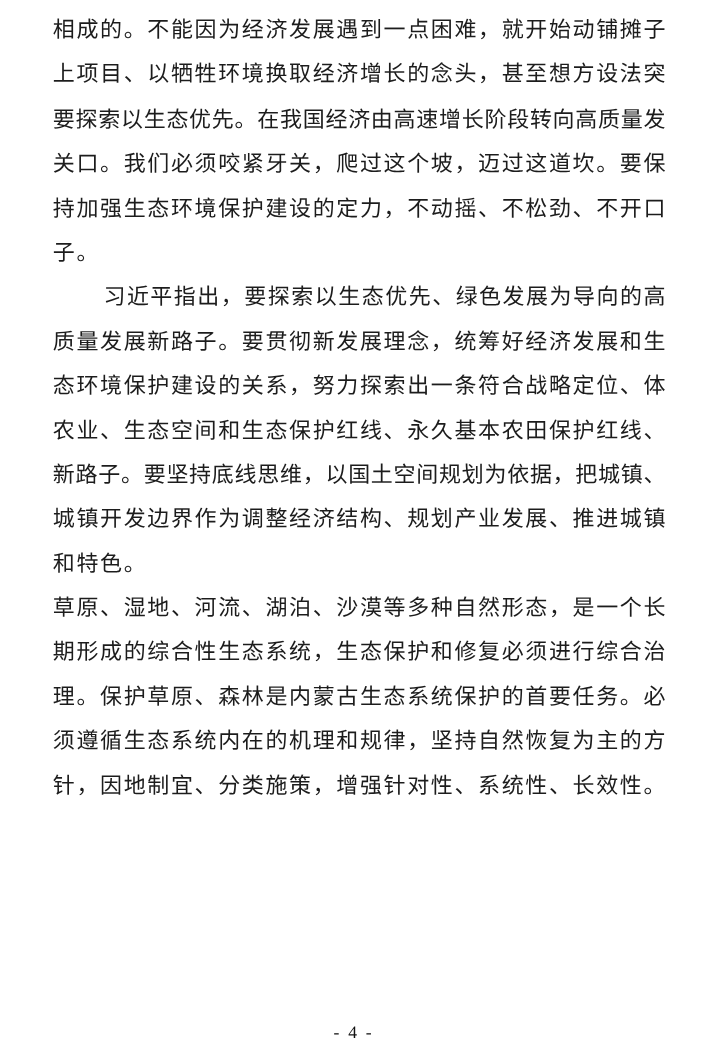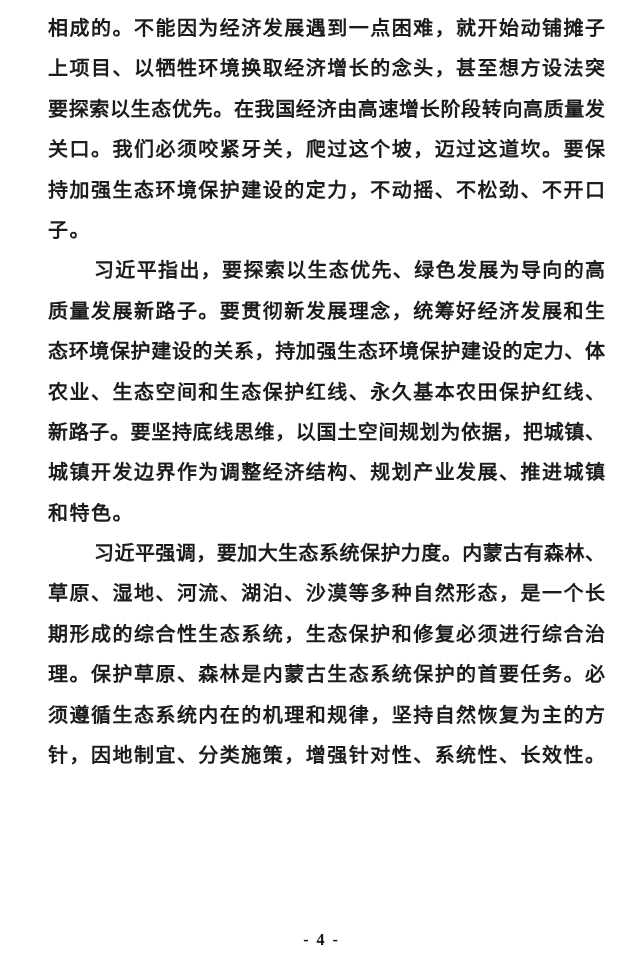--- a/index.html
+++ b/index.html
@@ -8,21 +8,20 @@
       background: #ffffff;
     }
     .page {
       position: relative;
       width: 643px;
       height: 966px;
       background: #ffffff;
       overflow: hidden;
       font-family: "Liberation Serif", "DejaVu Serif", serif;
       color: #1c1c1c;
-      font-weight: bold;
     }
     .body-text {
       position: absolute;
       left: 48px;
       top: 8px;
       width: 557px;
     }
     .line {
       height: 40.4px;
       line-height: 40.4px;
@@ -60,26 +59,25 @@
 <div class="page">
   <div class="body-text">
       <div class="line fill">相成的。不能因为经济发展遇到一点困难，就开始动铺摊子</div>
       <div class="line fill">上项目、以牺牲环境换取经济增长的念头，甚至想方设法突</div>
       <div class="line fill">要探索以生态优先。在我国经济由高速增长阶段转向高质量发</div>
       <div class="line fill">关口。我们必须咬紧牙关，爬过这个坡，迈过这道坎。要保</div>
       <div class="line fill">持加强生态环境保护建设的定力，不动摇、不松劲、不开口</div>
       <div class="line short">子。</div>
       <div class="line fill indent">习近平指出，要探索以生态优先、绿色发展为导向的高</div>
       <div class="line fill">质量发展新路子。要贯彻新发展理念，统筹好经济发展和生</div>
-      <div class="line fill">态环境保护建设的关系，持加强生态环境保护建设的定力、体</div>
+      <div class="line fill">态环境保护建设的关系，努力探索出一条符合战略定位、体</div>
       <div class="line fill">农业、生态空间和生态保护红线、永久基本农田保护红线、</div>
       <div class="line fill">新路子。要坚持底线思维，以国土空间规划为依据，把城镇、</div>
       <div class="line fill">城镇开发边界作为调整经济结构、规划产业发展、推进城镇</div>
       <div class="line short">和特色。</div>
-      <div class="line fill indent">习近平强调，要加大生态系统保护力度。内蒙古有森林、</div>
       <div class="line fill">草原、湿地、河流、湖泊、沙漠等多种自然形态，是一个长</div>
       <div class="line fill">期形成的综合性生态系统，生态保护和修复必须进行综合治</div>
       <div class="line fill">理。保护草原、森林是内蒙古生态系统保护的首要任务。必</div>
       <div class="line fill">须遵循生态系统内在的机理和规律，坚持自然恢复为主的方</div>
       <div class="line fill">针，因地制宜、分类施策，增强针对性、系统性、长效性。</div>
     </div>
   <div class="footer">- 4 -</div>
 </div>
 
 </body></html>

